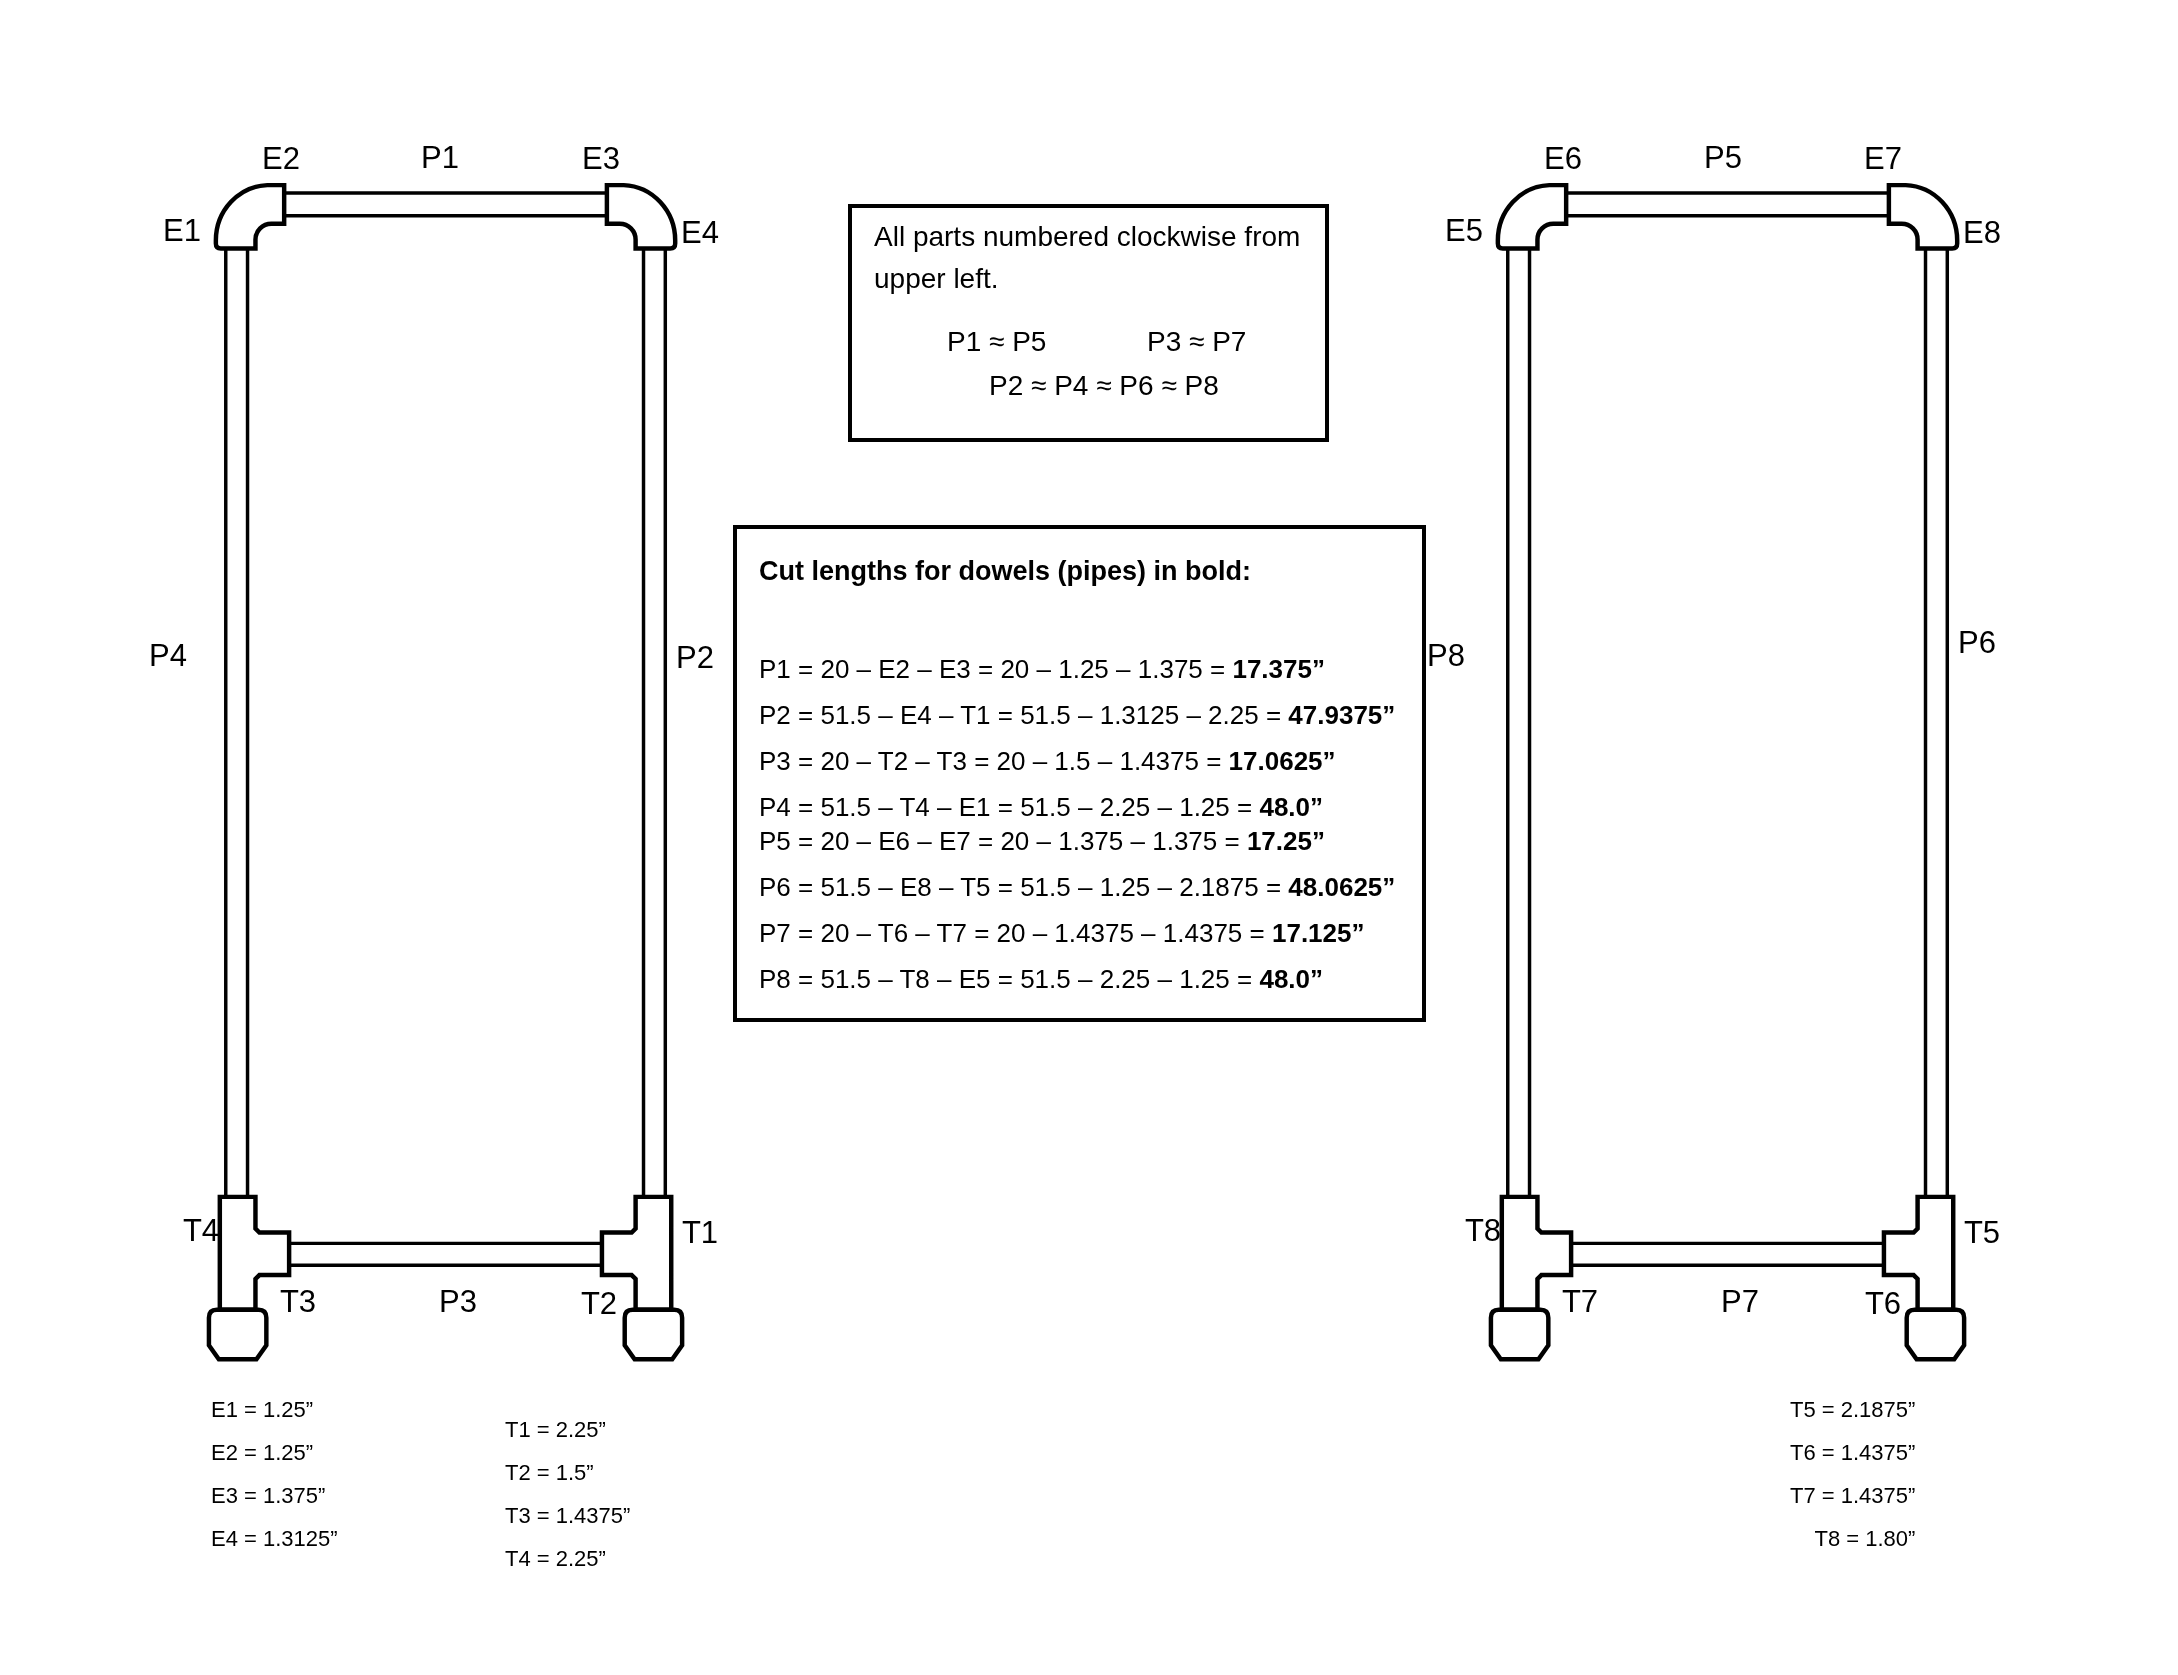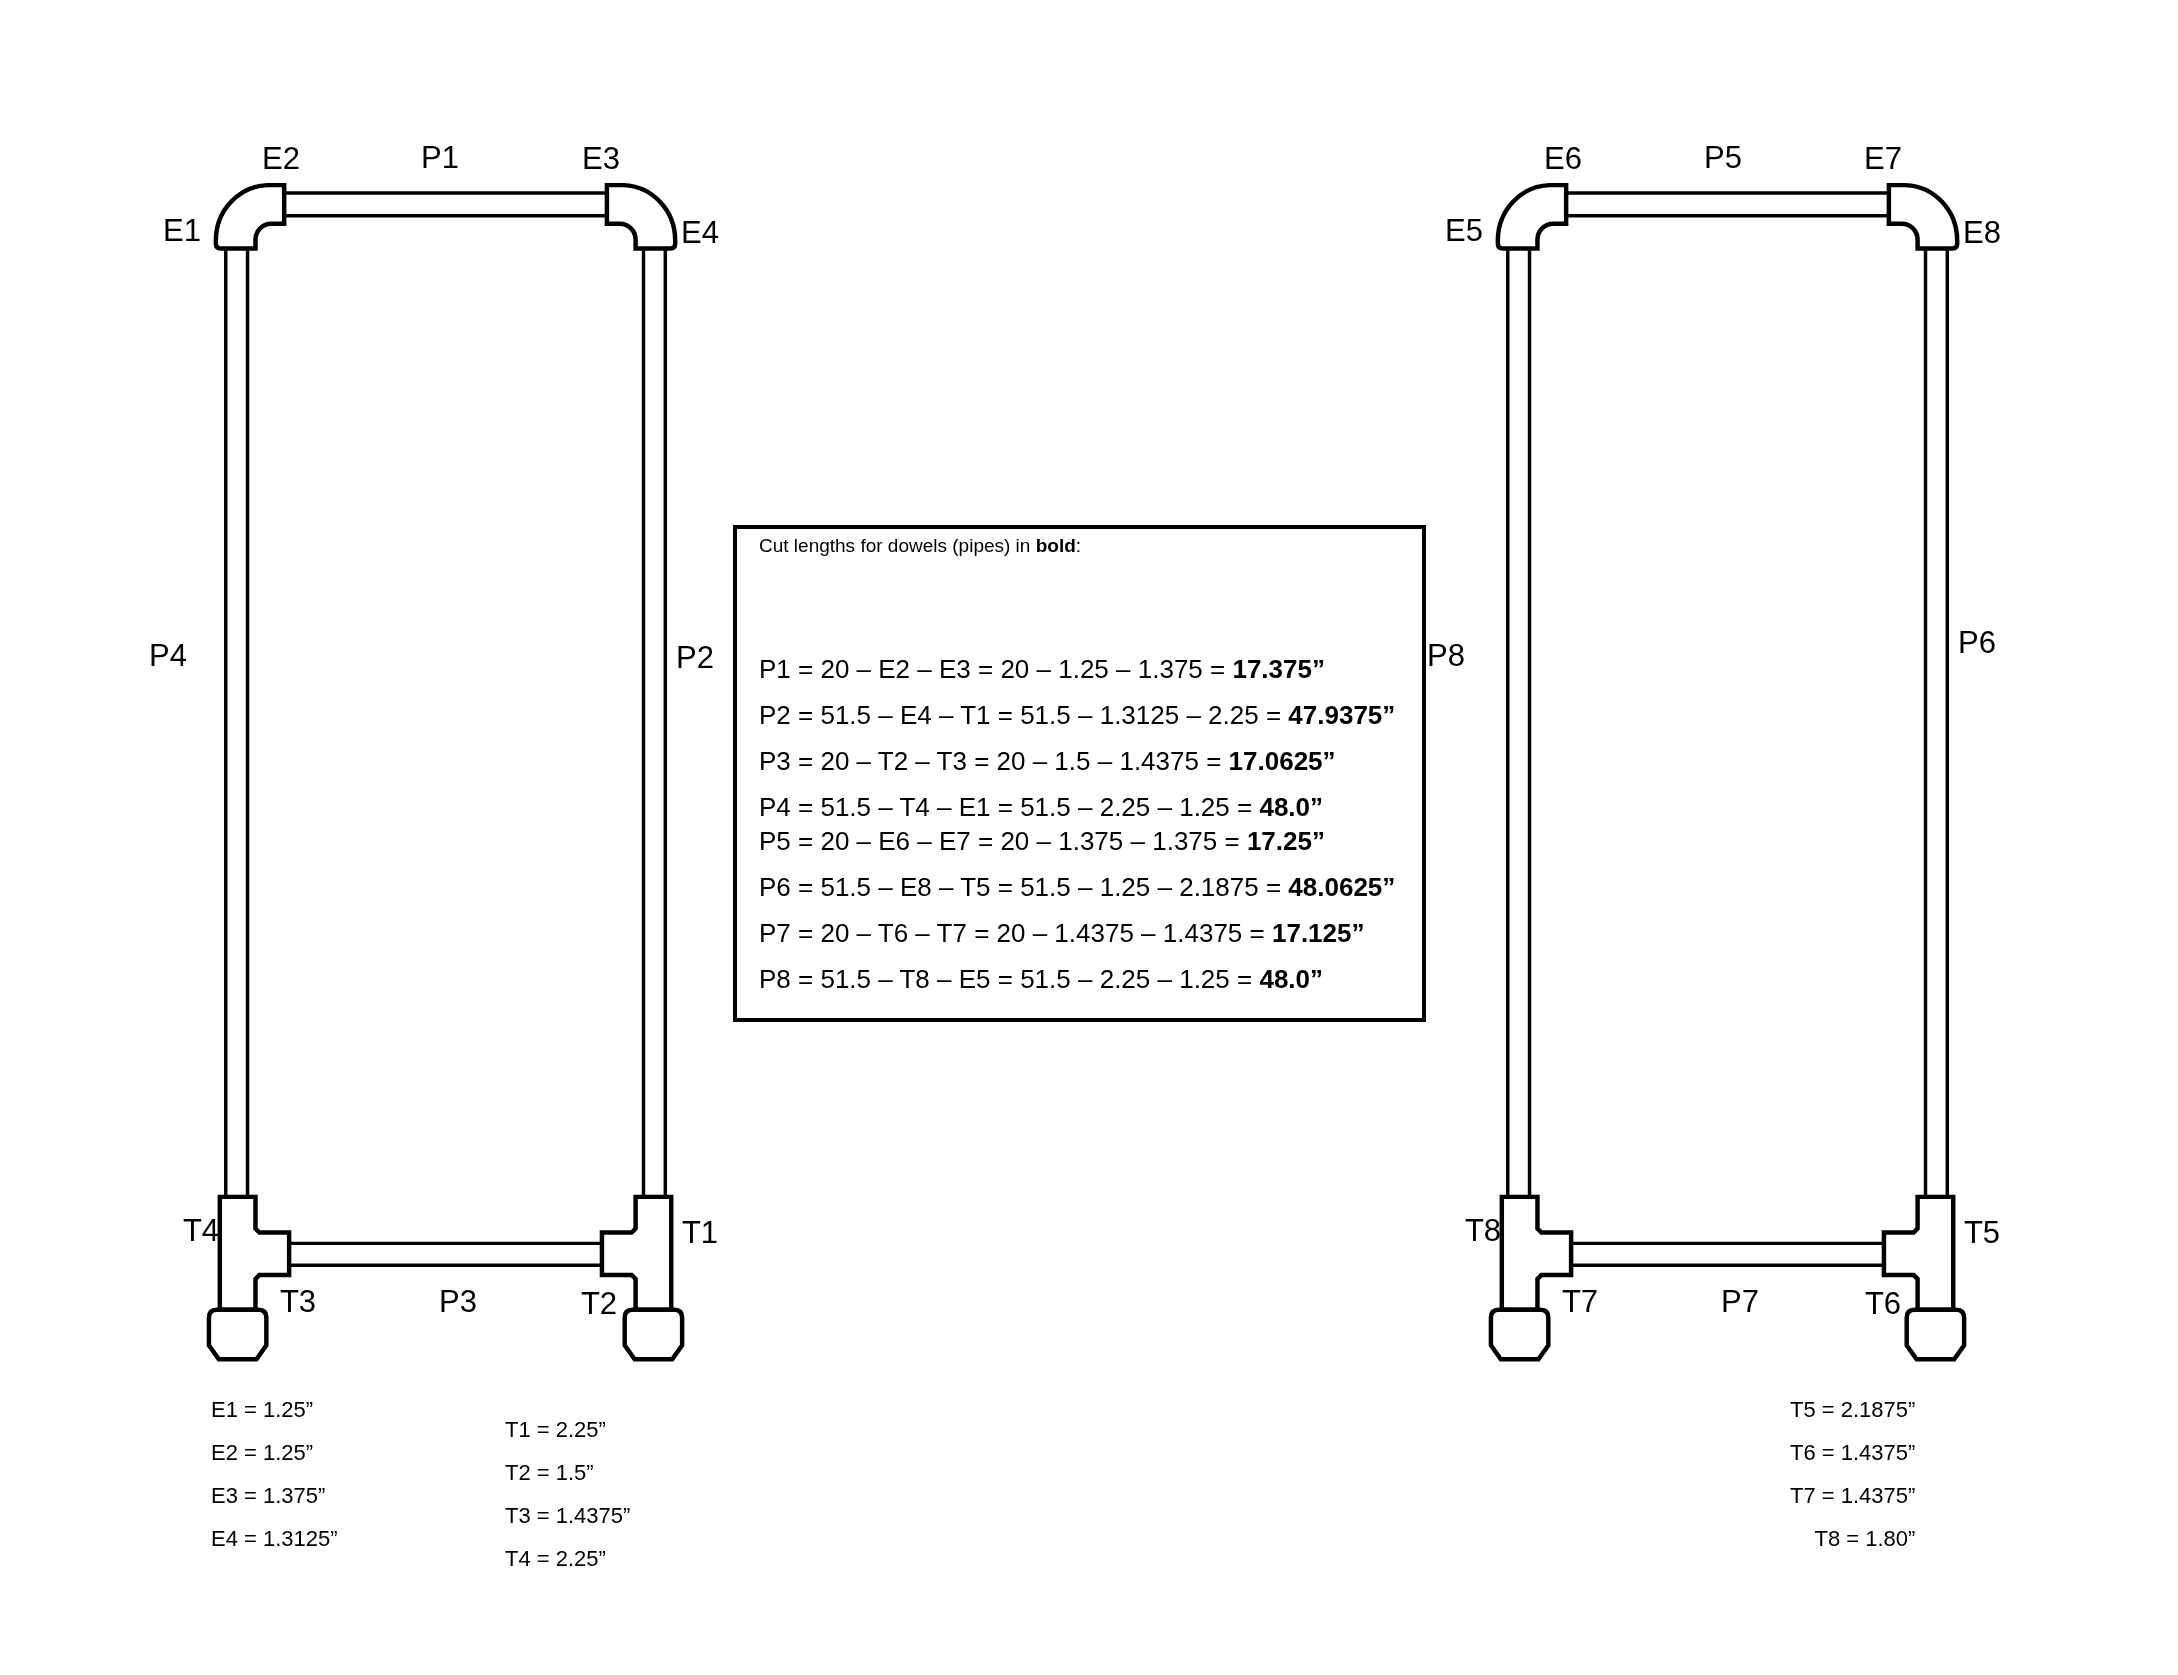--- a/index.html
+++ b/index.html
@@ -29,21 +29,21 @@
   }
   #note-box { left:848px; top:204px; width:481px; height:238px; font-size:28px; }
   #note-box .abs { position:absolute; white-space:nowrap; line-height:1.2; }
   #nb-line1 { left:22px; top:12px; }
   #nb-line2 { left:22px; top:54px; }
   #nb-eq1a  { left:95px; top:117px; }
   #nb-eq1b  { left:295px; top:117px; }
   #nb-eq2   { left:137px; top:161px; }
 
   #cut-box { left:733px; top:525px; width:693px; height:497px; font-size:26px; }
-  #cut-title { position:absolute; left:22px; top:6px; white-space:nowrap; font-size:19px; }
+  #cut-title { position:absolute; left:22px; top:27px; white-space:nowrap; font-size:27px;font-weight:bold; }
   .fgroup { position:absolute; left:22px; white-space:nowrap; line-height:46px; }
   #fg1 { top:87px;margin-top:30px; }
   #fg2 { top:289px; }
   .frow b { font-weight:bold; }
 
   .mcol {
     position:absolute;
     font-size:22px;
     line-height:43px;
     white-space:nowrap;
@@ -101,20 +101,27 @@
   <div class="plabel" style="left:1883px;top:158px">E7</div>
   <div class="plabel" style="left:1982px;top:232px">E8</div>
   <div class="plabel" style="left:1446px;top:655px">P8</div>
   <div class="plabel" style="left:1977px;top:642px">P6</div>
   <div class="plabel" style="left:1483px;top:1230px">T8</div>
   <div class="plabel" style="left:1982px;top:1232px">T5</div>
   <div class="plabel" style="left:1580px;top:1301px">T7</div>
   <div class="plabel" style="left:1740px;top:1301px">P7</div>
   <div class="plabel" style="left:1883px;top:1303px">T6</div>
 
+  <div class="box" id="note-box">
+    <div class="abs" id="nb-line1">All parts numbered clockwise from</div>
+    <div class="abs" id="nb-line2">upper left.</div>
+    <div class="abs" id="nb-eq1a">P1 ≈ P5</div>
+    <div class="abs" id="nb-eq1b">P3 ≈ P7</div>
+    <div class="abs" id="nb-eq2">P2 ≈ P4 ≈ P6 ≈ P8</div>
+  </div>
 
   <div class="box" id="cut-box">
     <div id="cut-title"><span>Cut lengths for dowels (pipes) in </span><b>bold</b><span>:</span></div>
 
     <div class="fgroup" id="fg1">
       <div class="frow"><span>P1 = 20 – E2 – E3 = 20 – 1.25 – 1.375 = </span><b>17.375”</b></div>
       <div class="frow"><span>P2 = 51.5 – E4 – T1 = 51.5 – 1.3125 – 2.25 = </span><b>47.9375”</b></div>
       <div class="frow"><span>P3 = 20 – T2 – T3 = 20 – 1.5 – 1.4375 = </span><b>17.0625”</b></div>
       <div class="frow"><span>P4 = 51.5 – T4 – E1 = 51.5 – 2.25 – 1.25 = </span><b>48.0”</b></div>
     </div>

